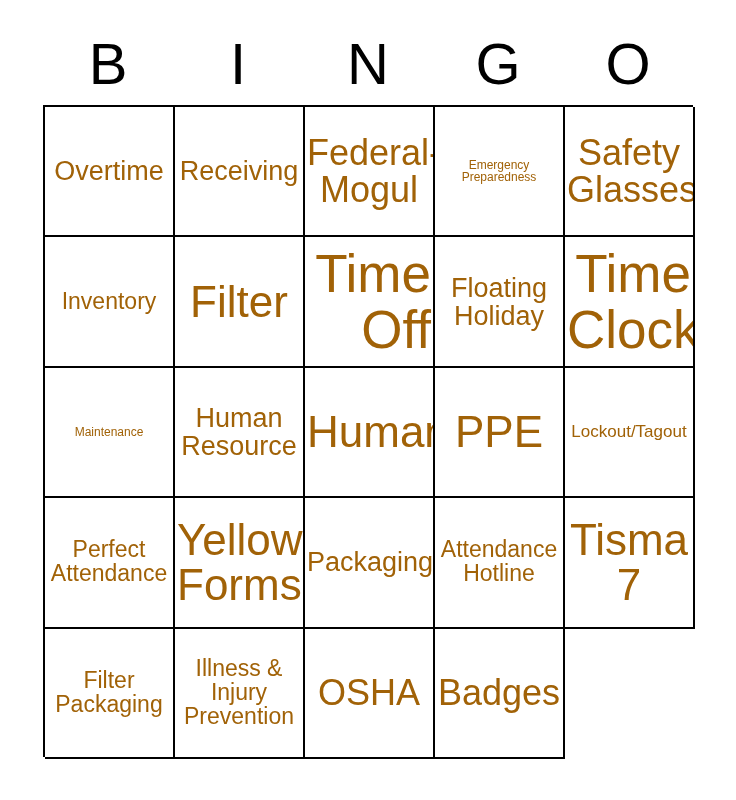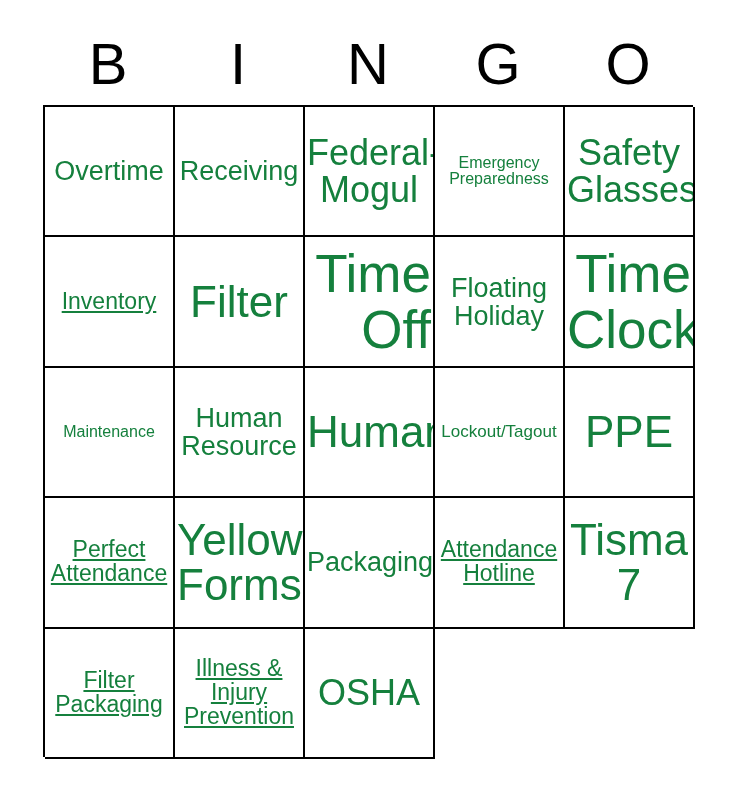--- a/index.html
+++ b/index.html
@@ -69,32 +69,32 @@
     justify-content: center;
     text-align: center;
     padding: 1px 2px;
     overflow: hidden;
   }
 
   .cell-text {
     display: block;
     width: 100%;
     line-height: 1.04;
-    color: #15803d;
+    color: #a16207;
     white-space: pre-line;
     word-break: normal;
   }
 
   
   .fs-xxl .cell-text { font-size: 53px; text-align: right; }
   .fs-xl  .cell-text { font-size: 44px; }
   .fs-lg  .cell-text { font-size: 36px; }
   .fs-md  .cell-text { font-size: 27px; }
-  .fs-sm  .cell-text { font-size: 23px; text-decoration: underline; }
-  .fs-xs  .cell-text { font-size: 16px; }
+  .fs-sm  .cell-text { font-size: 23px; }
+  .fs-xs  .cell-text { font-size: 12px; }
   .fs-xxs .cell-text { font-size: 17px; }
 </style>
 </head>
 <body>
 
 <div id="bingo-card">
 
   <div id="header-row">
       <div class="header-letter">B</div>
       <div class="header-letter">I</div>
@@ -143,25 +143,25 @@
       <div class="cell fs-xs">
         <span class="cell-text">Maintenance</span>
       </div>
       <div class="cell fs-md">
         <span class="cell-text">Human
 Resource</span>
       </div>
       <div class="cell fs-xl">
         <span class="cell-text">Human!</span>
       </div>
+      <div class="cell fs-xl">
+        <span class="cell-text">PPE</span>
+      </div>
       <div class="cell fs-xxs">
         <span class="cell-text">Lockout/Tagout</span>
-      </div>
-      <div class="cell fs-xl">
-        <span class="cell-text">PPE</span>
       </div>
       <div class="cell fs-sm">
         <span class="cell-text">Perfect
 Attendance</span>
       </div>
       <div class="cell fs-xl">
         <span class="cell-text">Yellow
 Forms</span>
       </div>
       <div class="cell fs-md">
@@ -180,15 +180,18 @@
 Packaging</span>
       </div>
       <div class="cell fs-sm">
         <span class="cell-text">Illness &amp;
 Injury
 Prevention</span>
       </div>
       <div class="cell fs-lg">
         <span class="cell-text">OSHA</span>
       </div>
+      <div class="cell fs-lg">
+        <span class="cell-text">Badges</span>
+      </div>
     </div>
 
 </div>
 
 </body></html>

